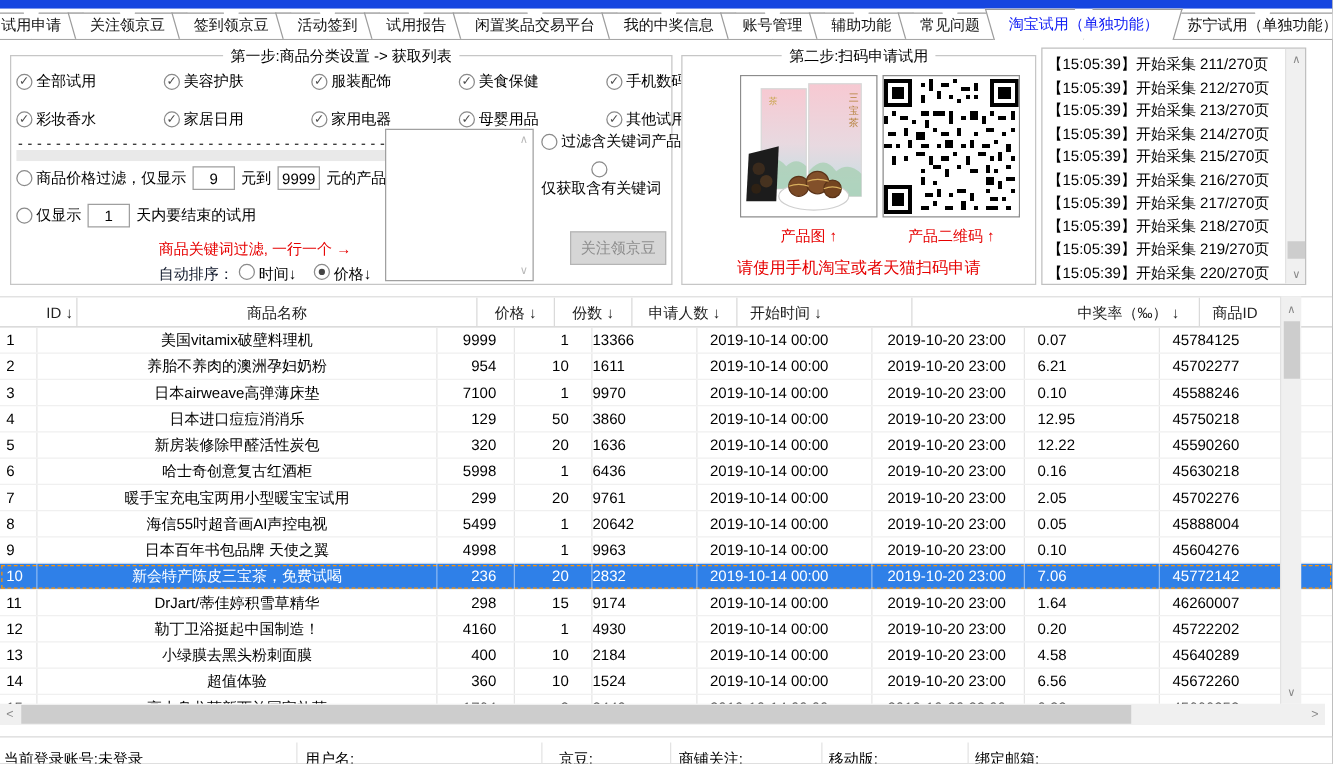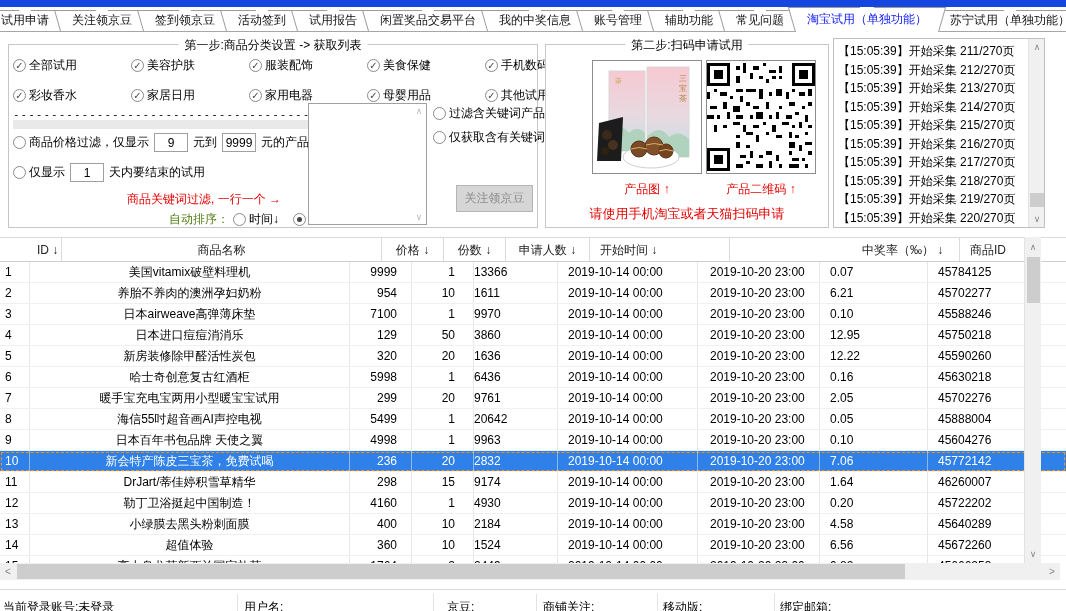--- a/index.html
+++ b/index.html
@@ -55,31 +55,31 @@
          white-space:nowrap; line-height:8px; font-size:11px; }
   .dash-div .bar { height:9px; background:#e9e9e9; margin-top:1px; }
 
   .filter-row { position:absolute; display:flex; align-items:center; white-space:nowrap; }
   #priceRow { left:4px; top:88px; }
   #daysRow  { left:4px; top:118px; }
   .filter-row input { width:34px; height:19px; border:1px solid #9f9f9f; text-align:center;
          font-size:12px; margin:0 5px; font-family:inherit; }
   .kw-hint { position:absolute; left:118px; top:146px; color:#e60000; }
   .sort-row { position:absolute; left:118px; top:166px; display:flex; align-items:center; }
-  .sort-label { color:#4d7c0f; margin-right:4px;margin-left:42px; }
-  .sort-opt { display:flex; align-items:center; margin-right:14px; }
+  .sort-label { color:#0f172a; margin-right:4px; }
+  .sort-opt { display:flex; align-items:flex-start; margin-right:14px; }
 
   .kwbox { position:absolute; left:299px; top:58px; width:119px; height:122px;
            border:1px solid #a0a0a0; background:#fff; }
   .kwbox .sb { position:absolute; right:0; top:0; bottom:0; width:14px;
            display:flex; flex-direction:column; justify-content:space-between;
            align-items:center; color:#b9b9b9; font-size:9px; padding:2px 0; }
 
   .kw-radio { position:absolute; left:424px; display:flex; align-items:center; white-space:nowrap; }
-  #kwr1 { top:60px; } #kwr2 { top:84px; }
+  #kwr1 { top:60px; } #kwr2 { top:84px;flex-direction:column; }
 
   .fetch-btn { position:absolute; left:447px; top:140px; width:77px; height:27px;
            background:#d6d6d6; border:1px solid #b4b4b4; color:#8d8d8d;
            font-size:12px; text-align:center; line-height:25px; }
 
   
   .imgframe { position:absolute; top:15px; width:110px; height:114px; border:1px solid #8c8c8c;
            background:#fff; overflow:hidden; }
   #productFrame { left:46px; }
   #qrFrame { left:160px; }

